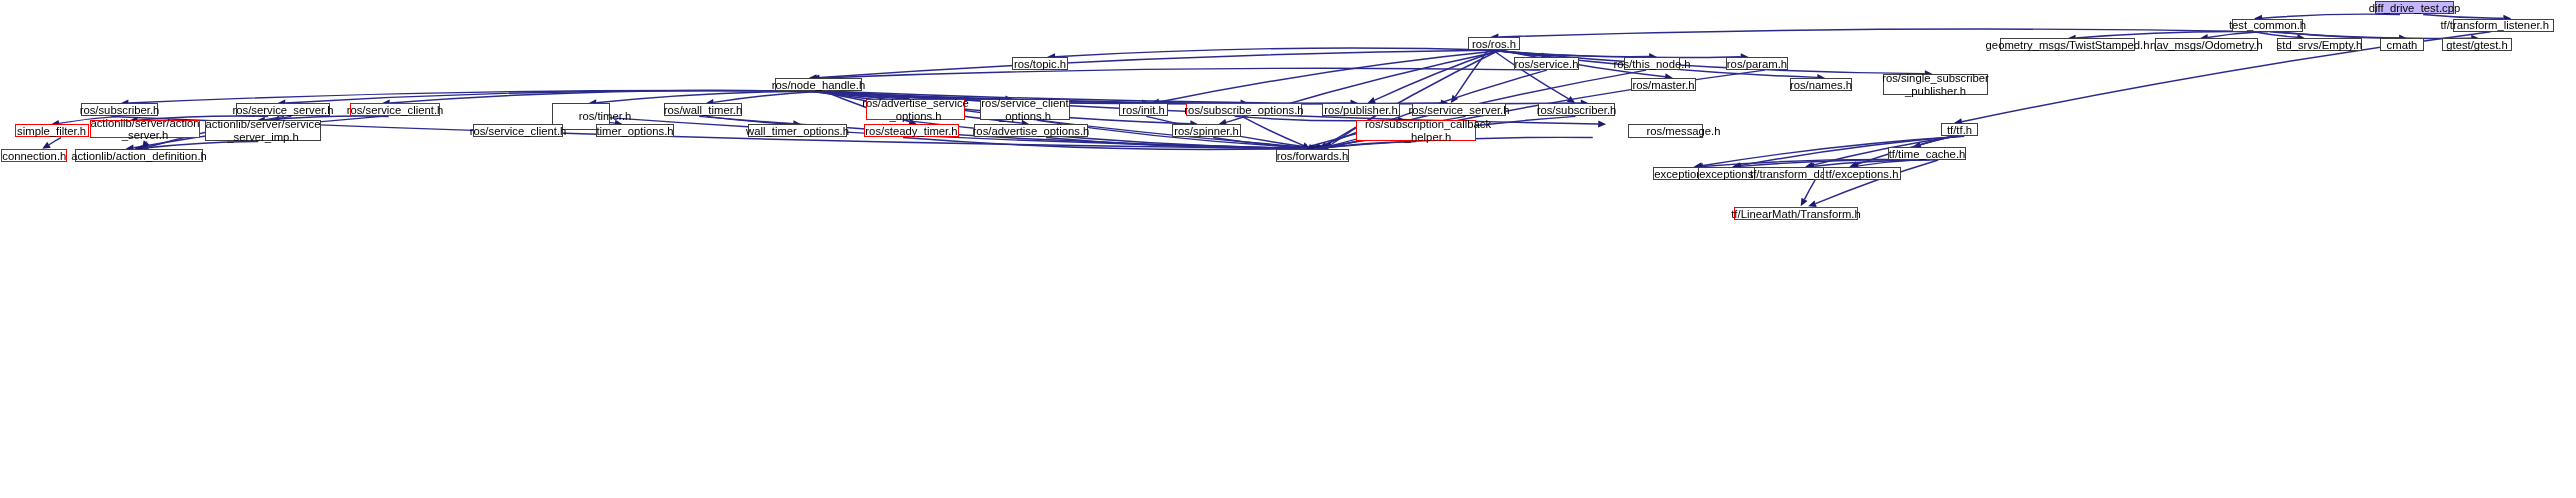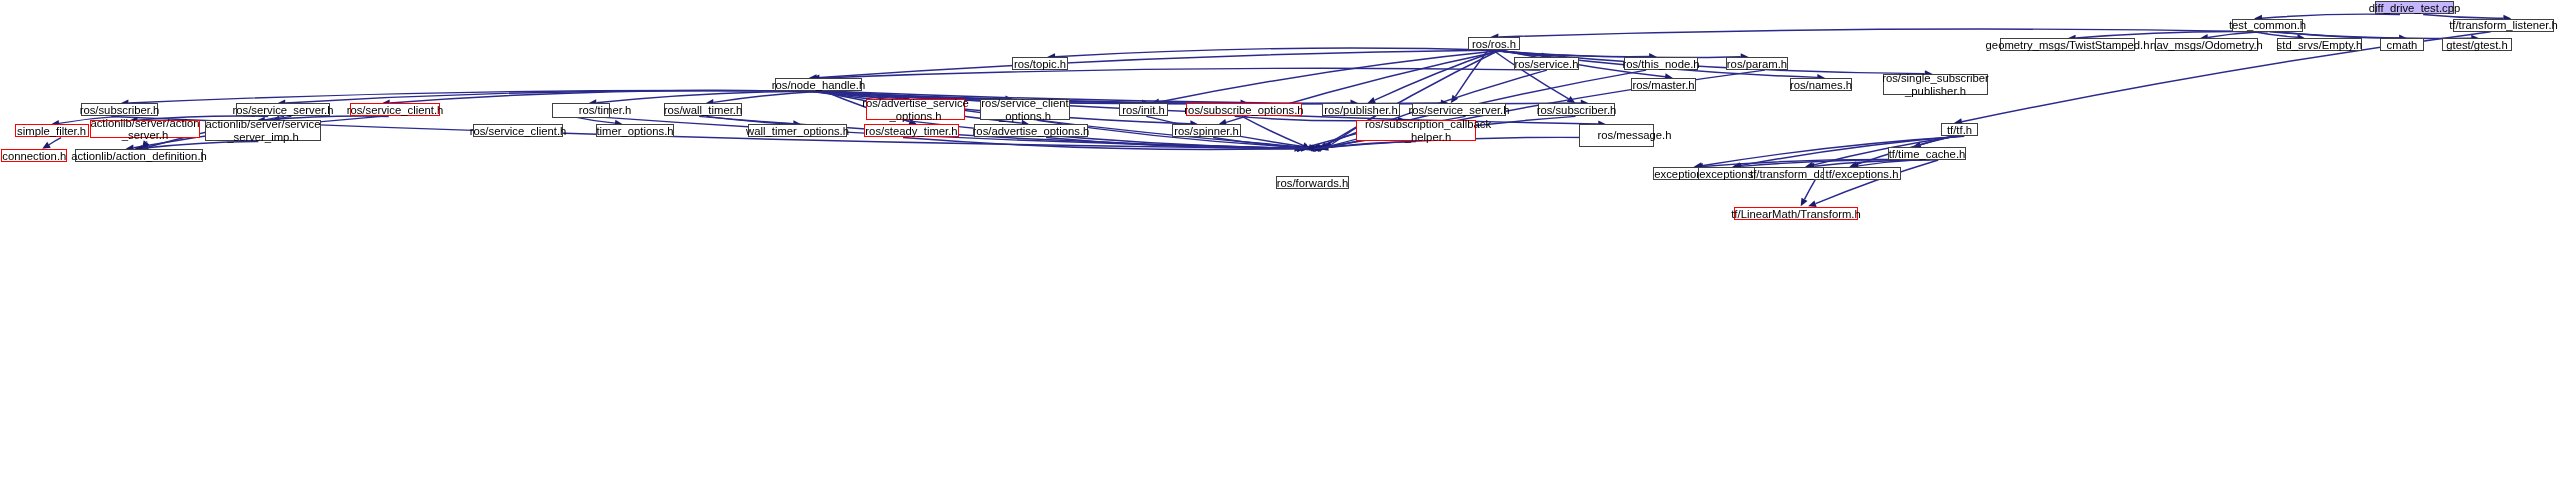--- a/index.html
+++ b/index.html
@@ -185,21 +185,21 @@
       <path d="M 2742.486 272 Q 2733.942491470212 286.4737927213129 2726.3590195285096 301.4728982628941" class="edge" stroke="#2a2a8c"></path>
       <polygon points="2720.5988,312 2721.7972754424304,298.9768031338733 2730.920763614589,303.96899339191486" class="arrow" fill="#1a1a70"></polygon>
     </svg>
   <div id="nodes-layer">
       <div class="nodebox root" style="left: 2375px; top: 1.3px; width: 79px; height: 13.2px;">
         <span>diff_drive_test.cpp</span>
       </div>
       <div class="nodebox" style="left: 2232px; top: 18.5px; width: 71px; height: 13.2px; justify-content: center;">
         <span>test_common.h</span>
       </div>
-      <div class="nodebox" style="left: 2453px; top: 18.5px; width: 101px; height: 13.2px;">
+      <div class="nodebox" style="left: 2453px; top: 18.5px; width: 101px; height: 13.2px; justify-content: flex-end;">
         <span>tf/transform_listener.h</span>
       </div>
       <div class="nodebox" style="left: 2000px; top: 38px; width: 135px; height: 13.2px;">
         <span>geometry_msgs/TwistStamped.h</span>
       </div>
       <div class="nodebox" style="left: 2155px; top: 38px; width: 103px; height: 13.2px;">
         <span>nav_msgs/Odometry.h</span>
       </div>
       <div class="nodebox" style="left: 2277px; top: 38px; width: 85px; height: 13.2px;">
         <span>std_srvs/Empty.h</span>
@@ -212,21 +212,21 @@
       </div>
       <div class="nodebox" style="left: 1468px; top: 37px; width: 52px; height: 13.2px;">
         <span>ros/ros.h</span>
       </div>
       <div class="nodebox" style="left: 1012px; top: 57px; width: 56px; height: 13.2px;">
         <span>ros/topic.h</span>
       </div>
       <div class="nodebox" style="left: 1514px; top: 57px; width: 65px; height: 13.2px;">
         <span>ros/service.h</span>
       </div>
-      <div class="nodebox" style="left: 1624px; top: 57px; width: 74px; height: 13.2px;">
+      <div class="nodebox" style="left: 1624px; top: 57px; width: 56px; height: 13.2px;">
         <span>ros/this_node.h</span>
       </div>
       <div class="nodebox" style="left: 1726px; top: 57px; width: 62px; height: 13.2px;">
         <span>ros/param.h</span>
       </div>
       <div class="nodebox" style="left: 1631px; top: 78px; width: 65px; height: 13.2px;">
         <span>ros/master.h</span>
       </div>
       <div class="nodebox" style="left: 1790px; top: 78px; width: 62px; height: 13.2px;">
         <span>ros/names.h</span>
@@ -239,21 +239,21 @@
       </div>
       <div class="nodebox" style="left: 81px; top: 103px; width: 77px; height: 13.2px;">
         <span>ros/subscriber.h</span>
       </div>
       <div class="nodebox" style="left: 236px; top: 103px; width: 94px; height: 13.2px;">
         <span>ros/service_server.h</span>
       </div>
       <div class="nodebox red" style="left: 350px; top: 103px; width: 90px; height: 13.2px;">
         <span>ros/service_client.h</span>
       </div>
-      <div class="nodebox" style="left: 552px; top: 103px; width: 58px; height: 15px; padding-left: 48px;">
+      <div class="nodebox" style="left: 552px; top: 103px; width: 58px; height: 27px; padding-left: 48px;">
         <span>ros/timer.h</span>
       </div>
       <div class="nodebox" style="left: 664px; top: 103px; width: 78px; height: 13.2px;">
         <span>ros/wall_timer.h</span>
       </div>
       <div class="nodebox red" style="left: 866px; top: 99px; width: 99px; height: 21px;">
         <span>ros/advertise_service<br>_options.h</span>
       </div>
       <div class="nodebox" style="left: 980px; top: 99px; width: 90px; height: 21px;">
         <span>ros/service_client<br>_options.h</span>
@@ -296,33 +296,33 @@
       </div>
       <div class="nodebox" style="left: 974px; top: 124px; width: 114px; height: 13.2px;">
         <span>ros/advertise_options.h</span>
       </div>
       <div class="nodebox" style="left: 1172px; top: 124px; width: 69px; height: 13.2px;">
         <span>ros/spinner.h</span>
       </div>
       <div class="nodebox red" style="left: 1356px; top: 120px; width: 120px; height: 21px; padding-left: 24px;">
         <span>ros/subscription_callback<br>_helper.h</span>
       </div>
-      <div class="nodebox" style="left: 1579px; top: 124px; width: 75px; height: 23px; padding-left: 36px;">
+      <div class="nodebox" style="left: 1628px; top: 124px; width: 75px; height: 14px; padding-left: 36px;">
         <span>ros/message.h</span>
       </div>
       <div class="nodebox" style="left: 1941px; top: 123px; width: 37px; height: 13.2px;">
         <span>tf/tf.h</span>
       </div>
       <div class="nodebox red" style="left: 1.3px; top: 149px; width: 66px; height: 13.2px;">
         <span>connection.h</span>
       </div>
       <div class="nodebox" style="left: 75px; top: 149px; width: 128px; height: 13.2px;">
         <span>actionlib/action_definition.h</span>
       </div>
-      <div class="nodebox" style="left: 1276px; top: 149px; width: 73px; height: 13.2px; margin-top: 27px;">
+      <div class="nodebox" style="left: 1276px; top: 149px; width: 73px; height: 13.2px;">
         <span>ros/forwards.h</span>
       </div>
       <div class="nodebox" style="left: 1888px; top: 147px; width: 78px; height: 13.2px;">
         <span>tf/time_cache.h</span>
       </div>
       <div class="nodebox" style="left: 1653px; top: 167px; width: 66px; height: 13.2px;">
         <span>exceptions.h</span>
       </div>
       <div class="nodebox" style="left: 1698px; top: 167px; width: 66px; height: 13.2px;">
         <span>exceptions.h</span>

